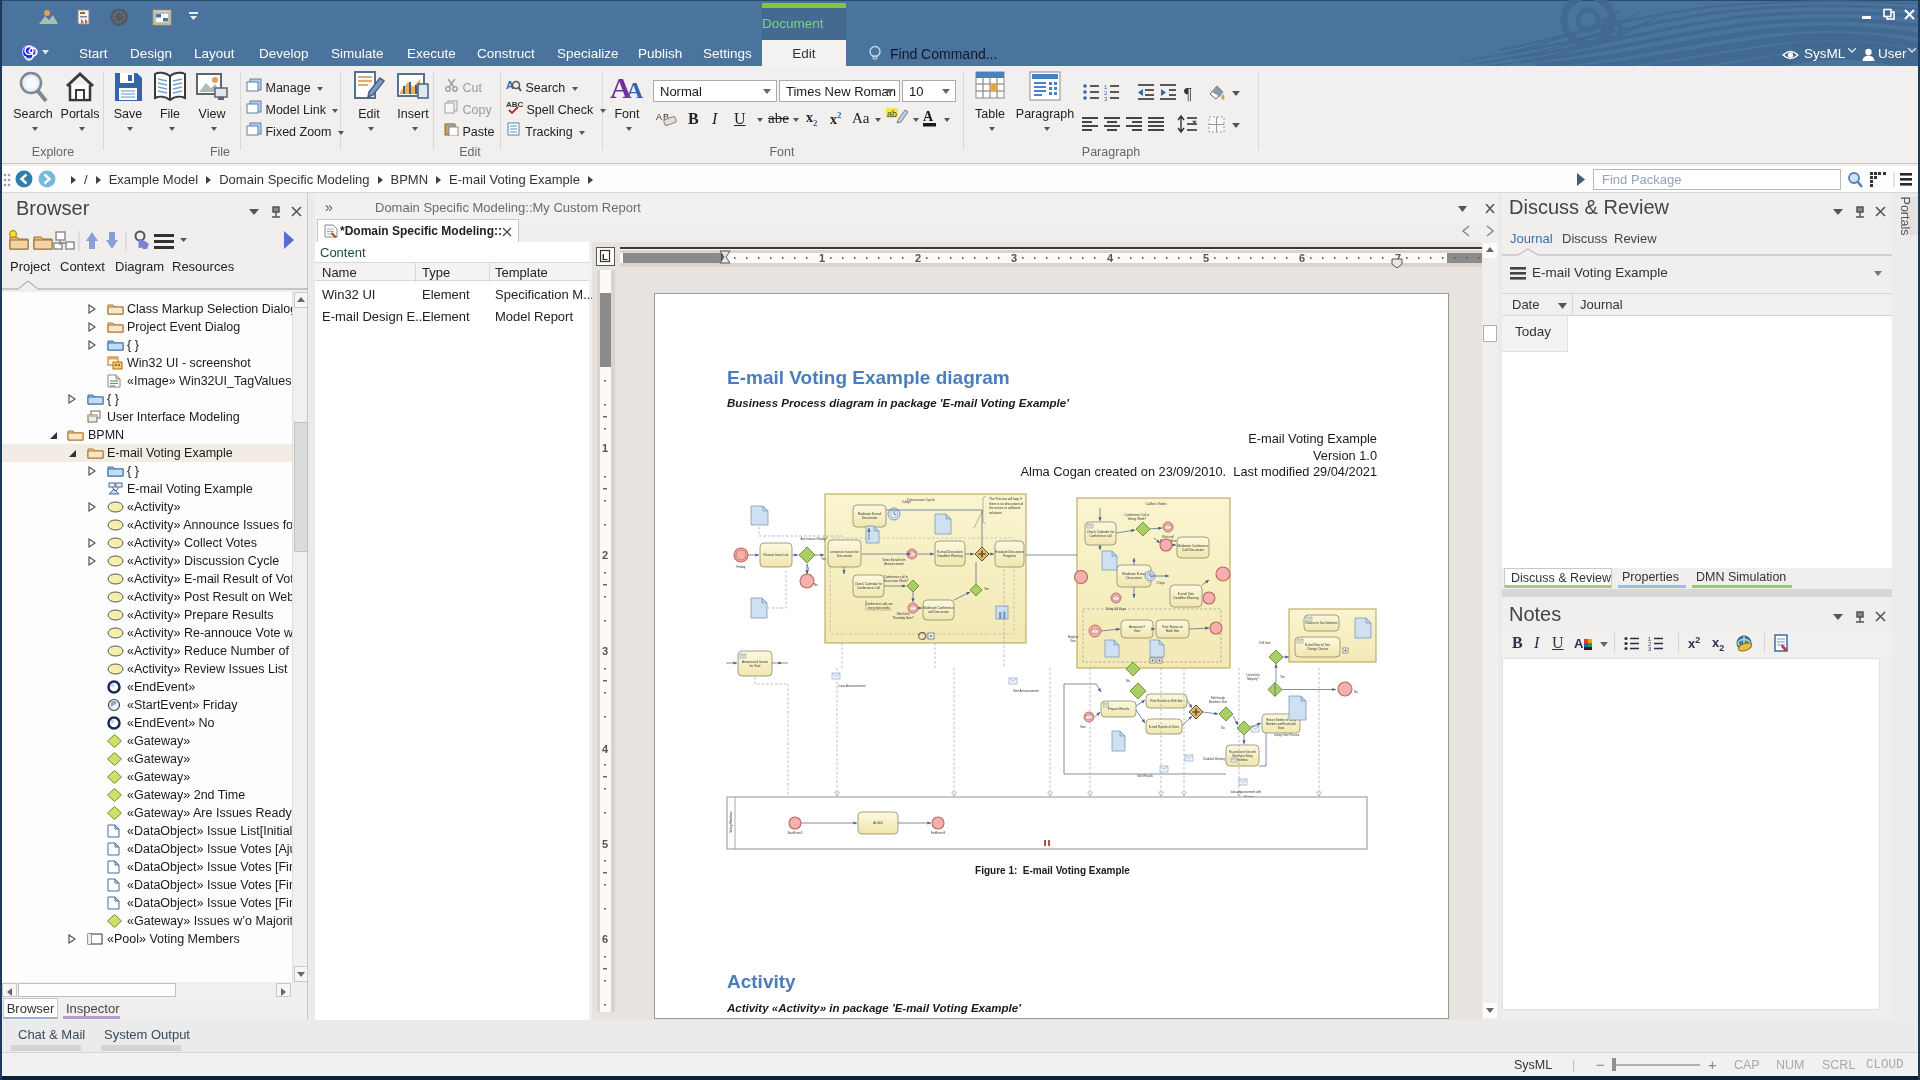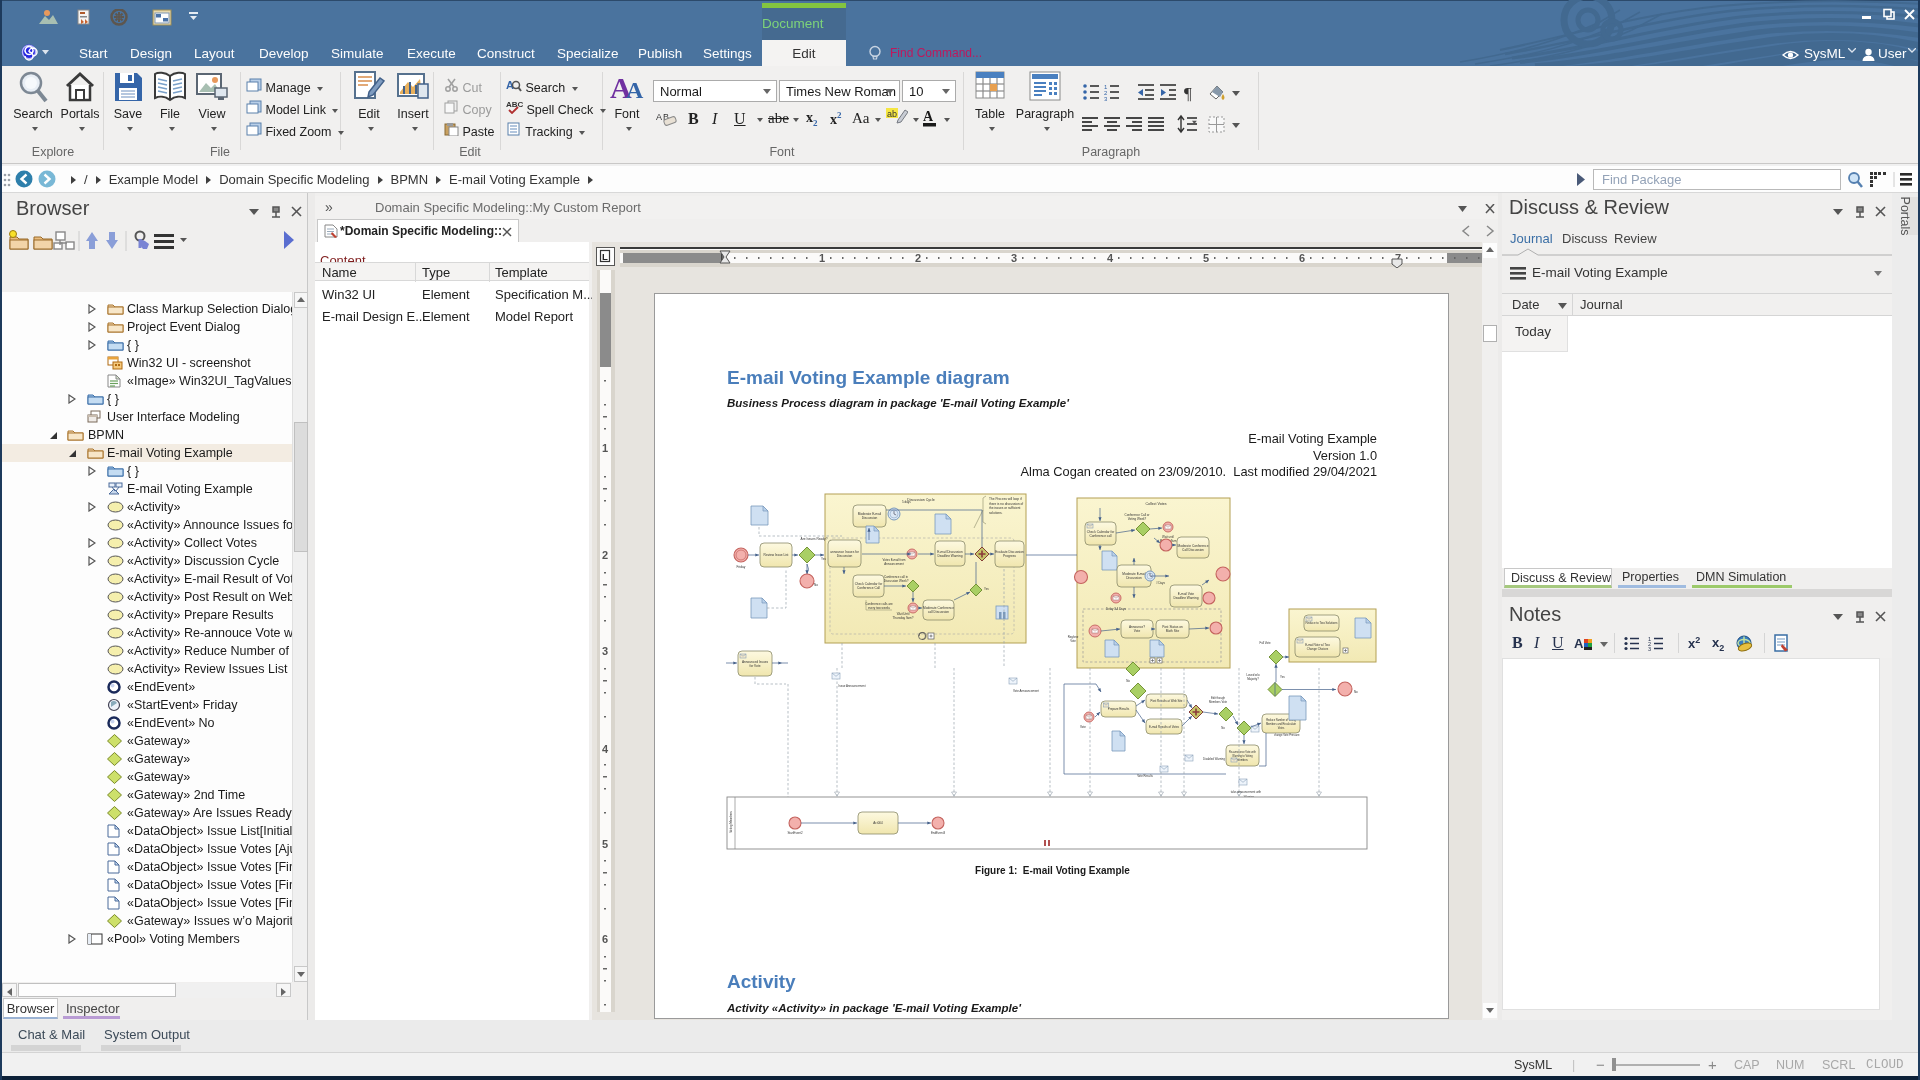--- a/index.html
+++ b/index.html
@@ -12,21 +12,21 @@
 #tabrow { left:0; top:32px; width:1920px; height:34px; background:#4a739e; }
 #waves { right:0; top:0; width:920px; height:66px; overflow:hidden; }
 #title-text { left:0; width:894px; text-align:center; top:13px; color:#f2f5f9; font-size:13.5px; }
 
 #doctab-group { left:762px; top:3px; width:84px; height:37px; background:#456a90; }
 #doctab-group .greenbar { position:absolute; left:0; top:0; width:84px; height:5px; background:#83c440; }
 #doctab-group .lbl { position:absolute; left:0; top:13px; width:84px; text-align:left; color:#7dd37a; font-size:13.5px; }
 
 .rtab { position:absolute; top:46px; color:#fdfdfd; font-size:13.5px; }
 #edittab { left:762px; top:40px; width:84px; height:26px; background:#f4f3f2; color:#333; font-size:13.5px; text-align:center; padding-top:6px; }
-#findcmd { left:890px; top:46px; color:#be185d; font-size:12px; }
+#findcmd { left:890px; top:46px; color:#0f172a; font-size:14px; }
 #sysml-user { left:1782px; top:46px; color:#fff; font-size:13.5px; width:138px; }
 
 
 #ribbon { left:0; top:66px; width:1920px; height:98px; background:#f1f0ef; border-bottom:1px solid #c9c8c7; }
 .rsep { position:absolute; top:6px; width:1px; height:78px; background:#d9d8d7; }
 .grouplabel { position:absolute; top:79px; font-size:12.5px; color:#666; width:120px; text-align:center; }
 .bigbtn { position:absolute; top:4px; text-align:center; font-size:12.5px; color:#222; }
 .bigbtn .ic { display:block; margin:0 auto 3px; }
 .smallrow { position:absolute; font-size:12.5px; color:#222; white-space:nowrap; }
 .gray { color:#9b9b9b; }
@@ -575,20 +575,29 @@
             </g>
     <g transform="translate(146,4)" fill="#333">
               <rect x="0" y="1" width="20" height="3"></rect>
               <rect x="0" y="7" width="20" height="3"></rect>
               <rect x="0" y="13" width="20" height="3"></rect>
             </g>
     <path d="M172,9 l7,0 l-3.5,4 z" fill="#555"></path>
     <path d="M276,2 L286,11 L276,20 Z" fill="#5a6ed0"></path>
   </svg>
 </div>
+<div class="abs" style="left:0;top:63px;width:308px;height:34px;font-size:13px;color:#222;">
+  <span class="abs" style="left:10px;top:3px;">Project</span>
+  <span class="abs" style="left:60px;top:3px;">Context</span>
+  <span class="abs" style="left:115px;top:3px;">Diagram</span>
+  <span class="abs" style="left:172px;top:3px;">Resources</span>
+  <svg class="abs" style="left:0;top:24px;" width="308" height="10">
+            <path d="M0,9 L18,9 L28,1 L38,9 L308,9" fill="none" stroke="#9a9a9a"></path>
+          </svg>
+</div>
 <div id="btree">
 <div class="trow" style="top:8px;left:0;width:292px;">
             <svg style="position:absolute;left:88px;top:4px;" width="8" height="10">
               <path d="M1,1 L7,5 L1,9 Z" fill="none" stroke="#555" stroke-width="1.2"></path>
             </svg>
             <span style="position:absolute;left:107px;top:2px;"><svg width="17" height="13" viewBox="0 0 17 13">
                 <path d="M1,3 h5 l2,2 h8 v7 h-15 z" fill="#f0d9b5" stroke="#a9742c"></path>
                 <rect x="1" y="5" width="15" height="7" fill="#f7e6c8" stroke="#a9742c"></rect>
               </svg></span>
             <span style="position:absolute;left:127px;top:0;">Class Markup Selection Dialog</span>
@@ -923,21 +932,21 @@
                 <line x1="9" y1="1" x2="1" y2="9"></line>
               </g>
             </svg>
         </div>
         <svg class="abs" style="left:1146px;top:6px;" width="36" height="12">
             <path d="M8,1 L2,6 L8,11" fill="none" stroke="#888" stroke-width="1.5"></path>
             <path d="M26,1 L32,6 L26,11" fill="none" stroke="#888" stroke-width="1.5"></path>
           </svg>
       </div>
       <div id="contentpanel">
-        <span class="abs" style="left:5px;top:3px;color:#7f1d1d;margin-top:8px;">Content</span>
+        <span class="abs" style="left:5px;top:3px;color:#14532d;">Content</span>
         <div class="abs" style="left:0;top:20px;width:274px;height:19px;background:#f4f3f2;border-top:1px solid #d8d8d8;border-bottom:1px solid #d8d8d8;">
           <span class="abs" style="left:7px;top:2px;">Name</span>
           <span class="abs" style="left:107px;top:2px;">Type</span>
           <span class="abs" style="left:180px;top:2px;">Template</span>
           <div class="abs" style="left:100px;top:0;width:1px;height:19px;background:#d8d8d8;"></div>
           <div class="abs" style="left:174px;top:0;width:1px;height:19px;background:#d8d8d8;"></div>
         </div>
         <span class="abs" style="left:7px;top:45px;">Win32 UI</span>
         <span class="abs" style="left:107px;top:45px;">Element</span>
         <span class="abs" style="left:180px;top:45px;">Specification M...</span>

